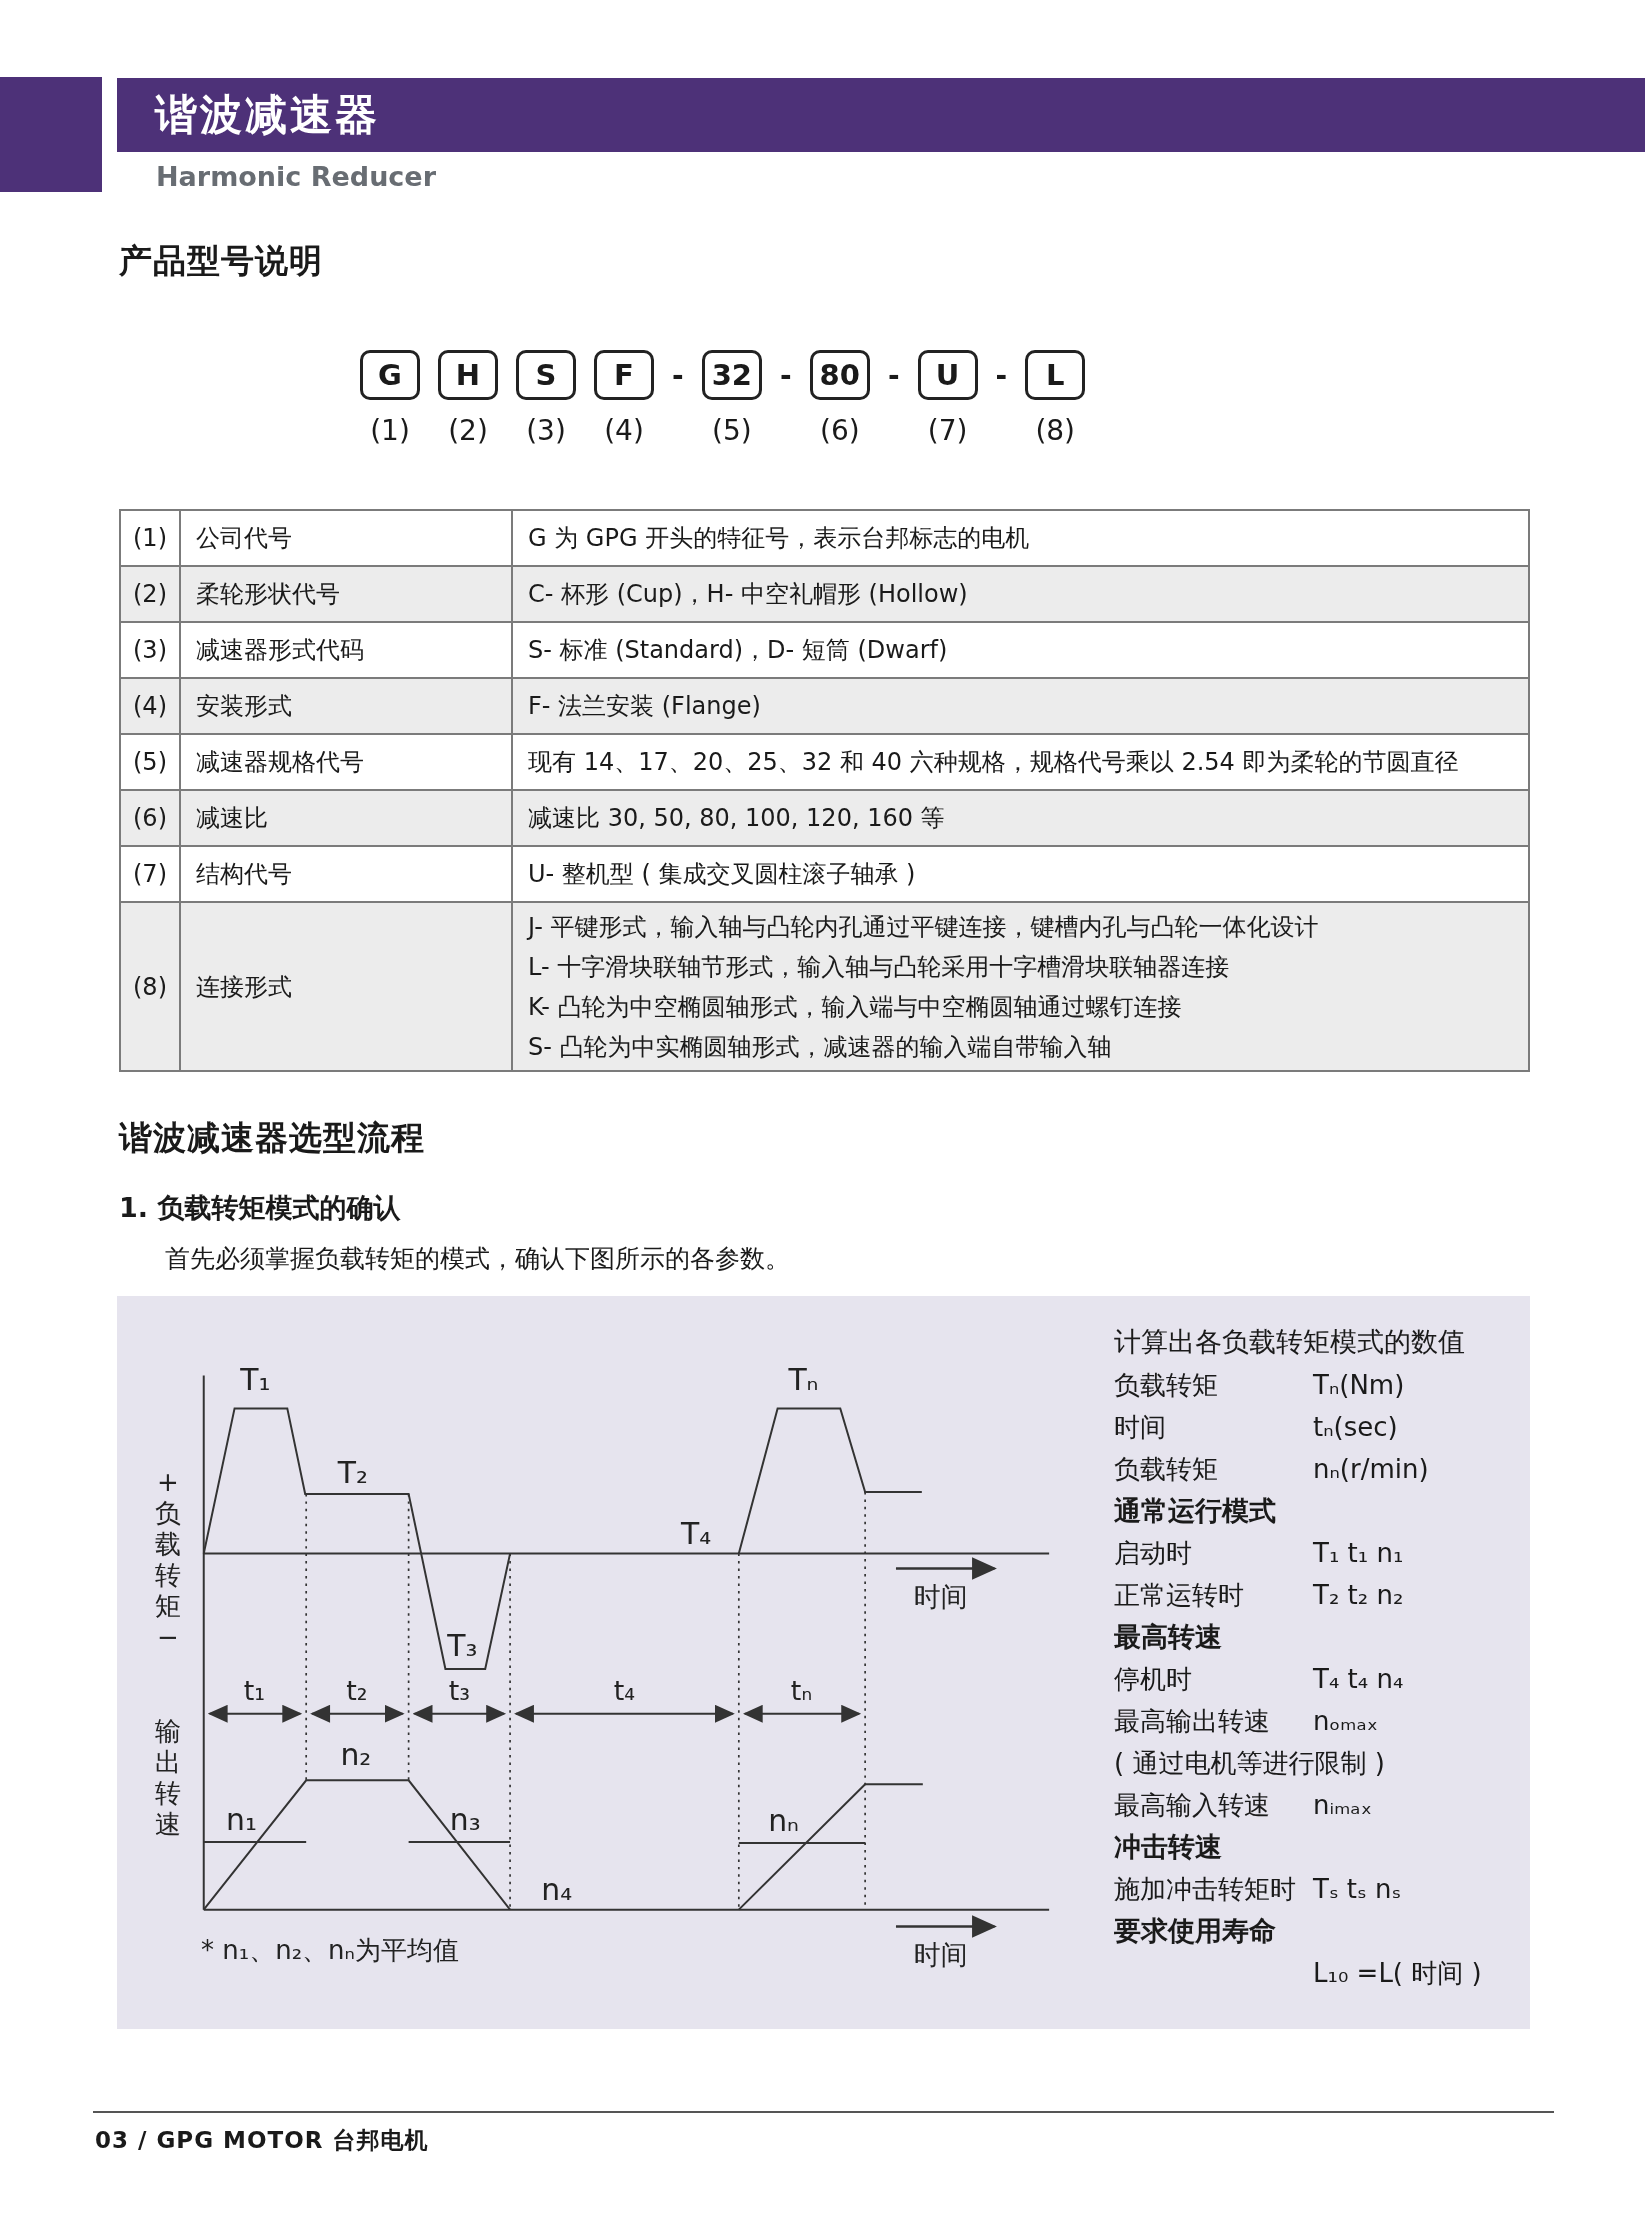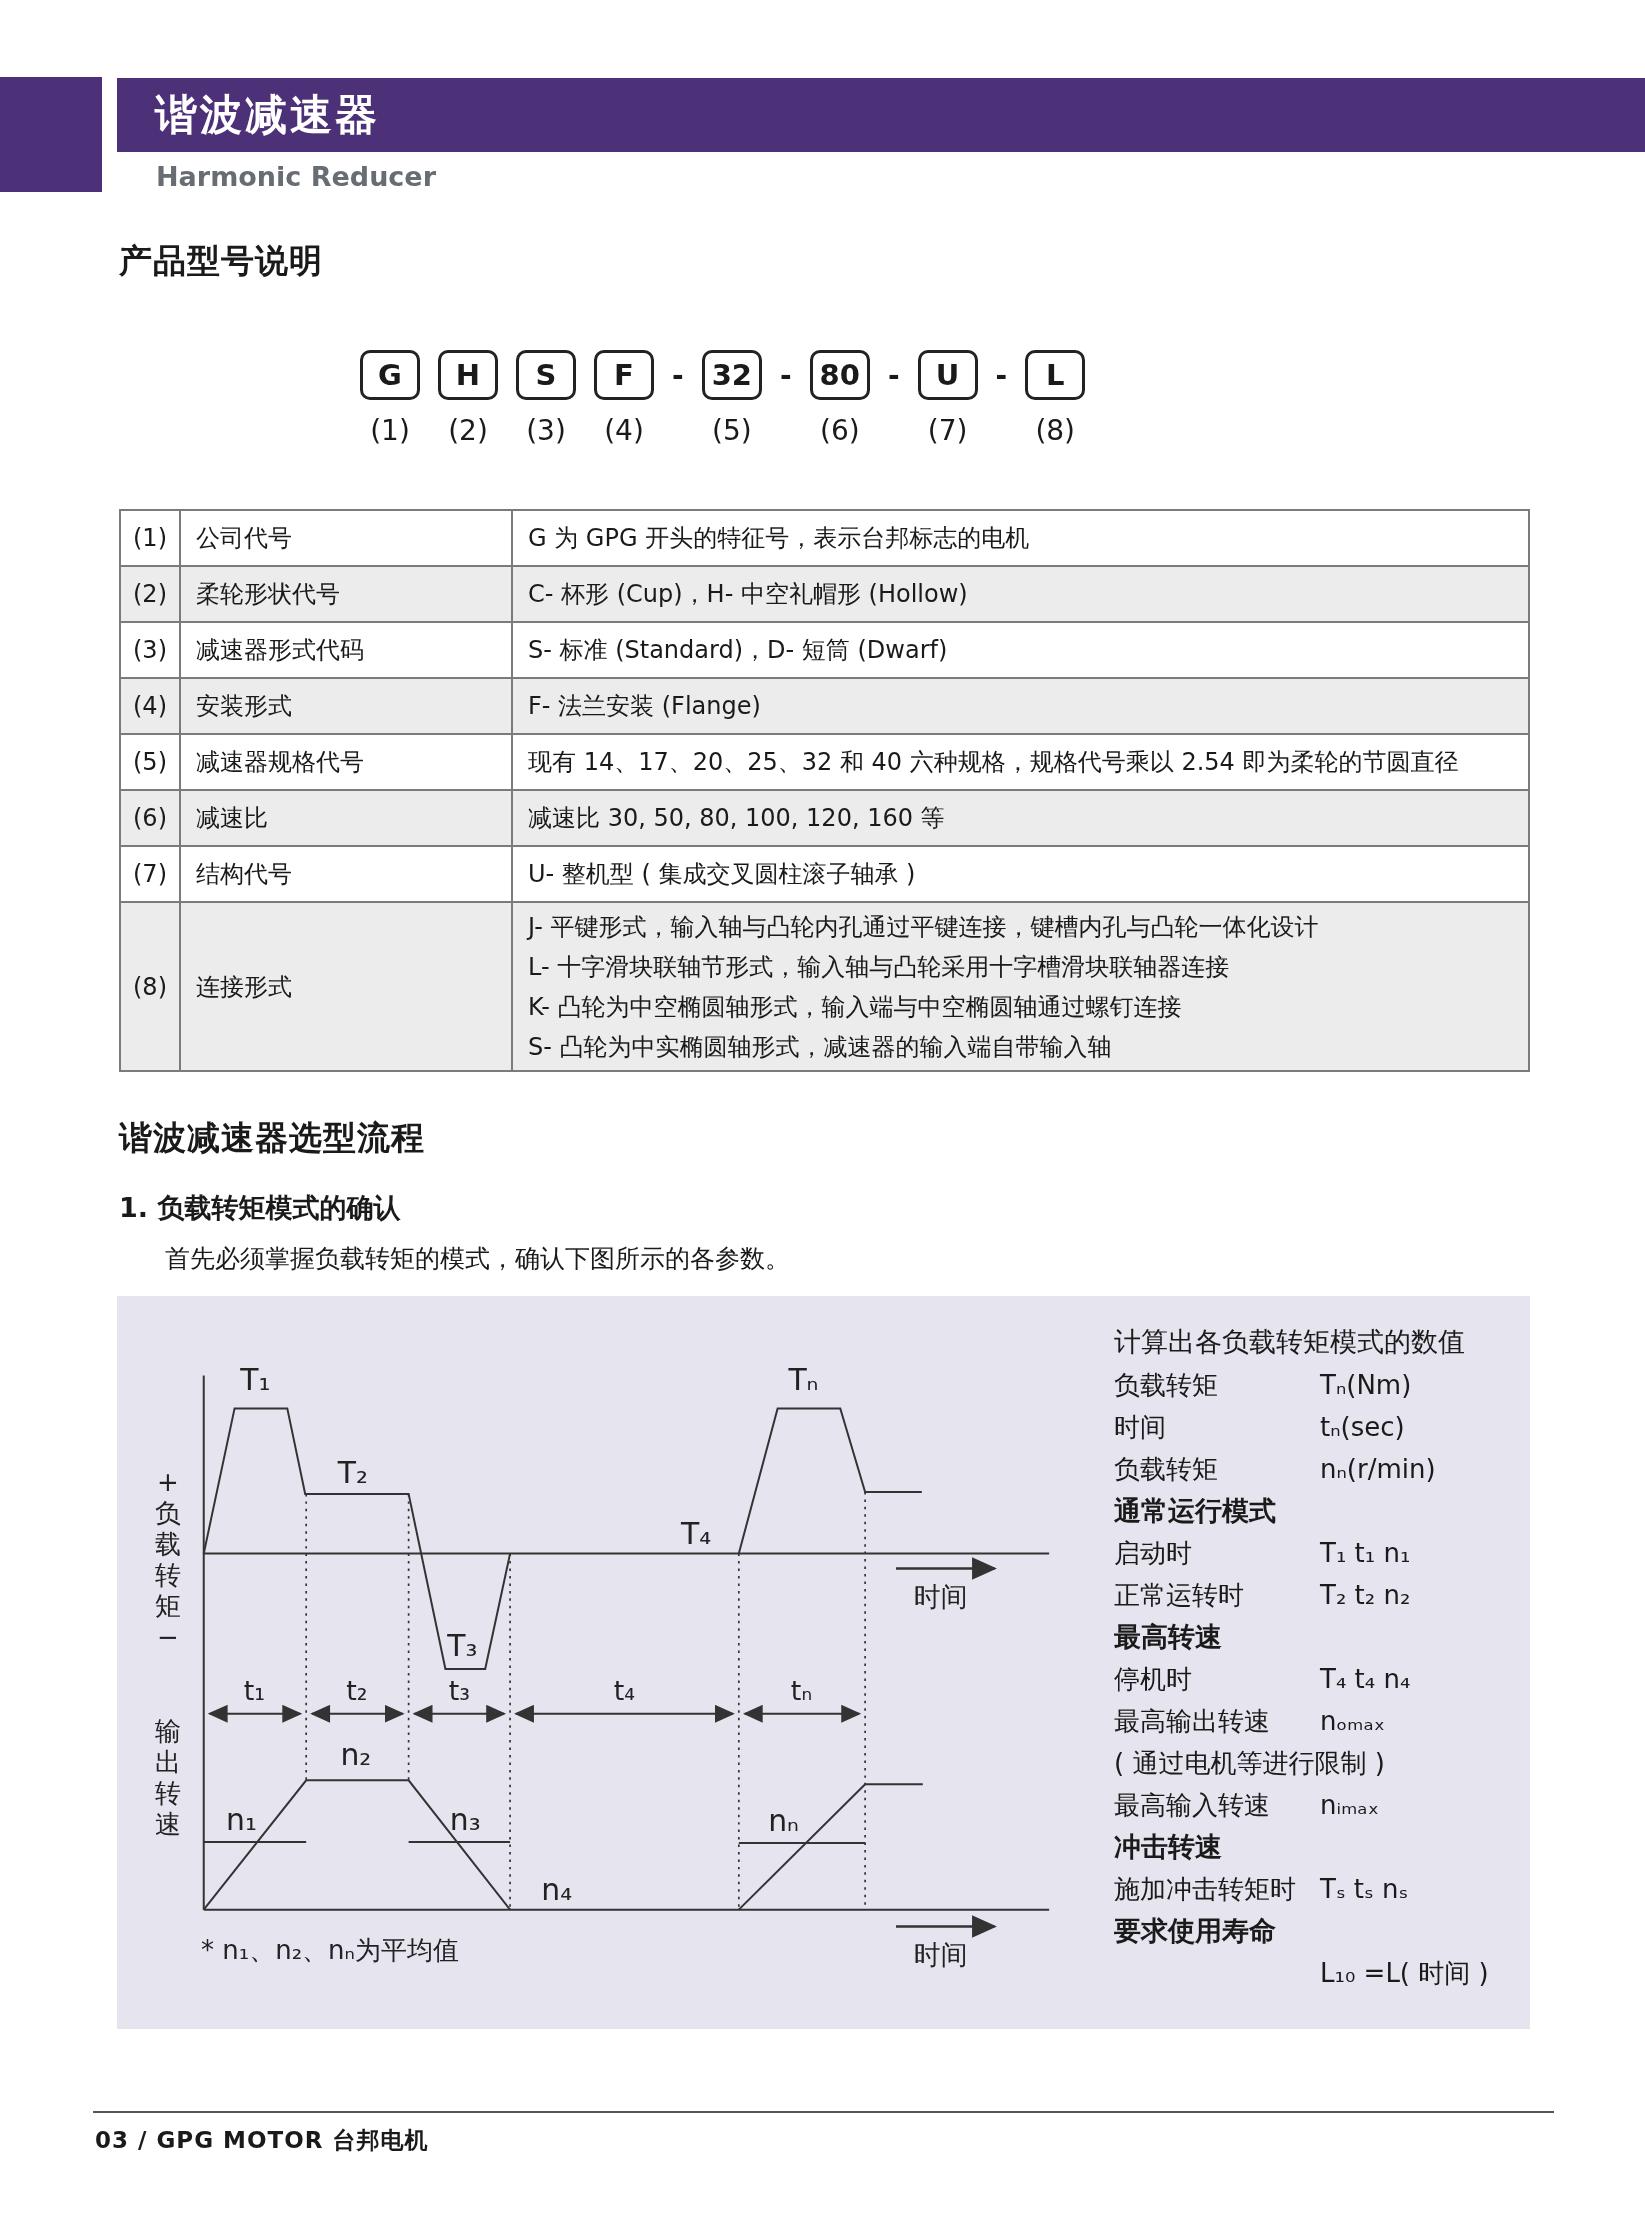--- a/index.html
+++ b/index.html
@@ -46,21 +46,21 @@
   .vlabel { position:absolute; width:34px; font-size:26px; line-height:31px; text-align:center; white-space:pre-line; color:#222; }
   #vl-torque { left:34px; top:171px; }
   #vl-speed  { left:34px; top:420px; }
   .fig-footnote { position:absolute; left:84px; top:637px; font-size:26px; color:#222; }
   
   .panel { position:absolute; left:997px; top:24px; width:410px; }
   .p-title { font-size:27px; font-weight:normal; height:44px; display:flex; align-items:center; }
   .p-row { height:42px; display:flex; align-items:center; font-size:26px; }
   .p-h { font-weight:bold; font-size:27px; }
   .p-l { min-width:191px; padding-right:8px; white-space:nowrap; }
-  .p-v { white-space:nowrap;margin-left:7px; }
+  .p-v { white-space:nowrap; }
   
   .footer-line { position:absolute; left:93px; top:2111px; width:1461px; height:2px; background:#555; }
   .footer-text { position:absolute; left:95px; top:2125px; font-size:23px; font-weight:bold; letter-spacing:1px; }
   
   text { font-family:"DejaVu Sans","Liberation Sans",sans-serif; fill:#222; }
   .lblT { font-size:30px; }
   .lblt { font-size:27px; }
 </style>
 </head>
 <body>

